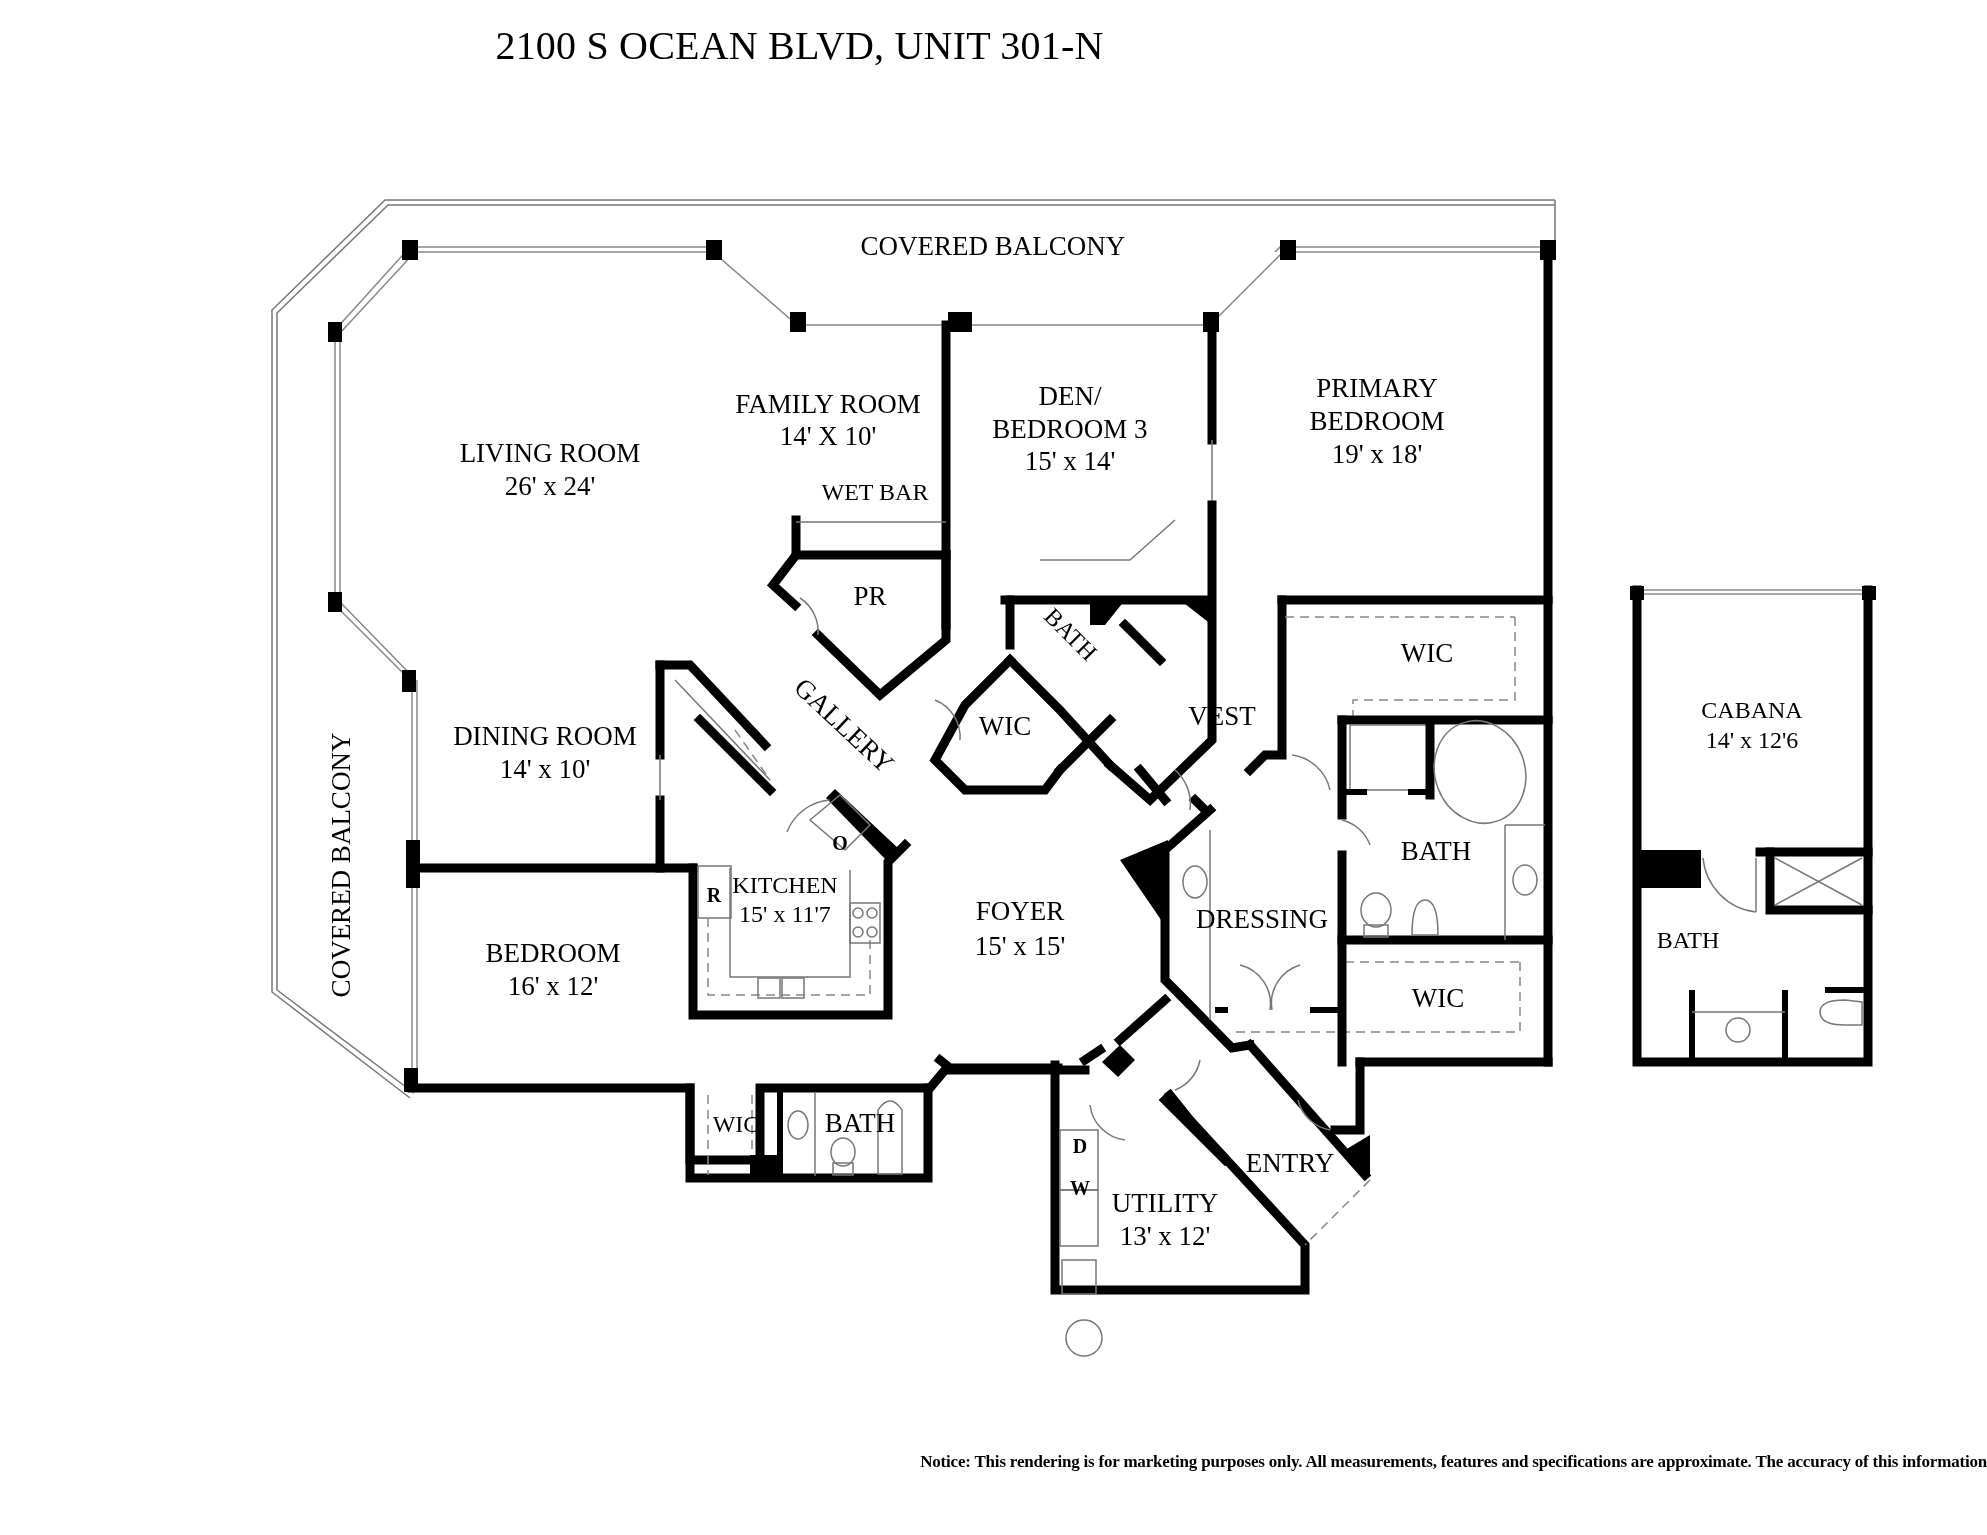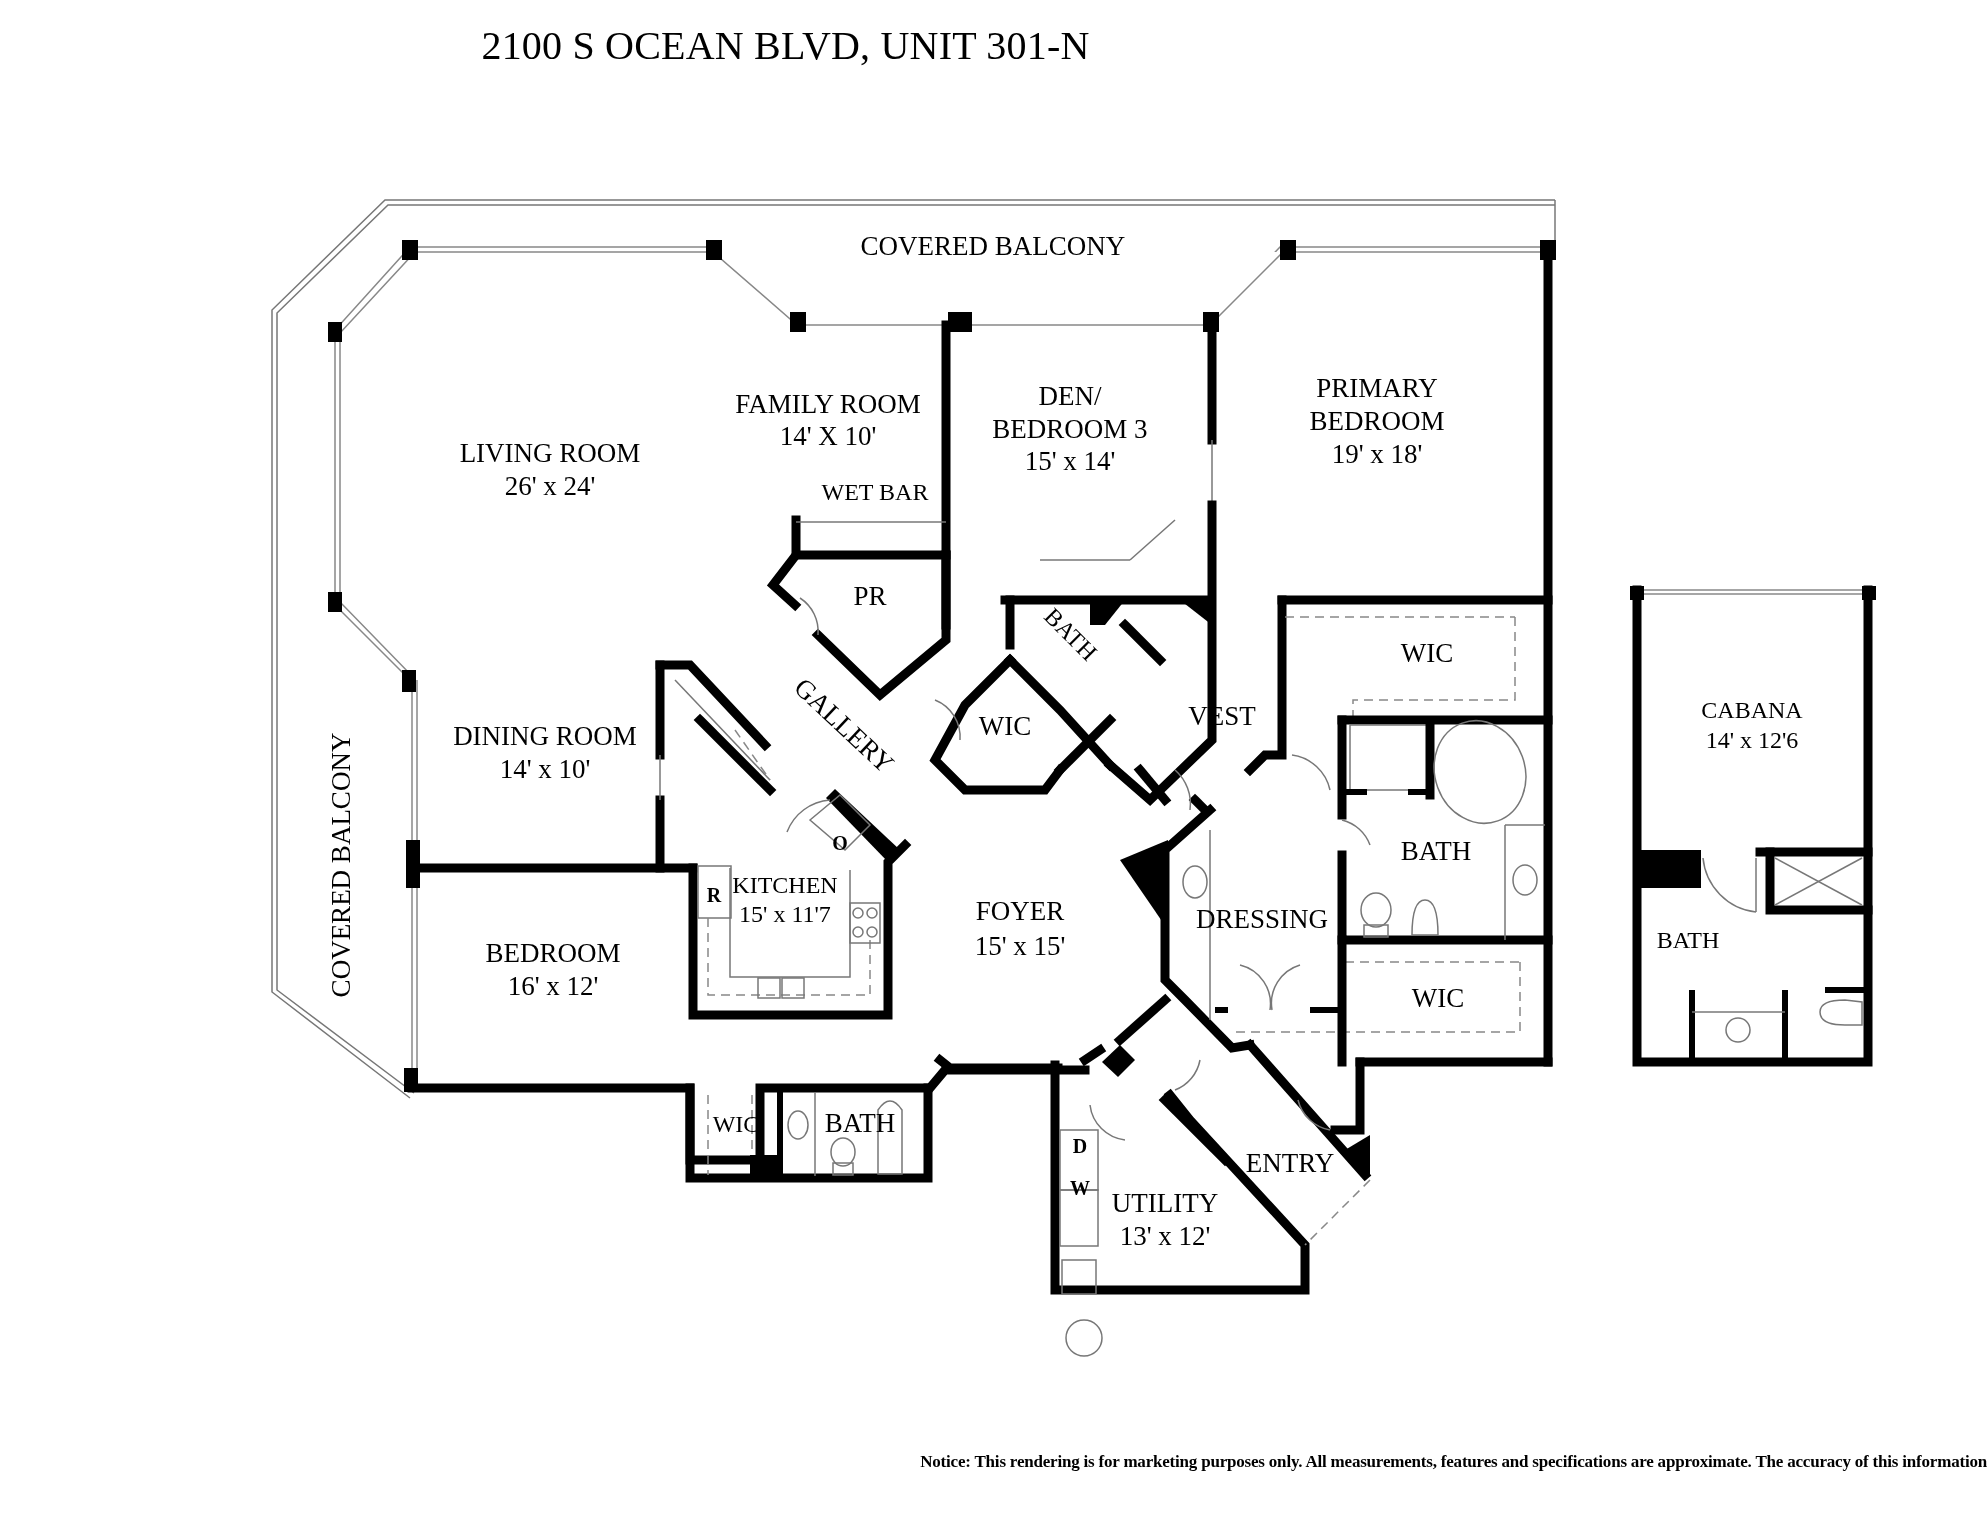--- a/index.html
+++ b/index.html
@@ -1,19 +1,19 @@
 <!DOCTYPE html>
 <html><head>
 <meta charset="utf-8">
 <style>
   html, body { margin:0; padding:0; background:#ffffff; }
   body { width:1987px; height:1535px; position:relative; overflow:hidden;
          font-family:"Liberation Serif","DejaVu Serif",serif; color:#000; }
   .title { position:absolute; left:0; width:1571px; top:22px; text-align:center;
-           font-size:40px; letter-spacing:0.2px; }
+           font-size:40px; letter-spacing:0.2px;padding-left:14px; }
   .plan { position:absolute; left:0; top:0; width:1987px; height:1535px; }
   .notice { position:absolute; left:0; width:1987px; top:1450px; text-align:right;
             font-size:17px; font-weight:bold; line-height:23px; letter-spacing:-0.2px; }
   .notice div { display:block; }
   svg text { font-family:"Liberation Serif","DejaVu Serif",serif; fill:#000; }
   .lbl { font-size:27px; }
   .lbl-sm { font-size:24px; }
   .lbl-xs { font-size:20px; font-weight:bold; }
   .wall { stroke:#000; stroke-width:9; fill:none; stroke-linecap:square; }
   .wall-thin { stroke:#000; stroke-width:6; fill:none; }

